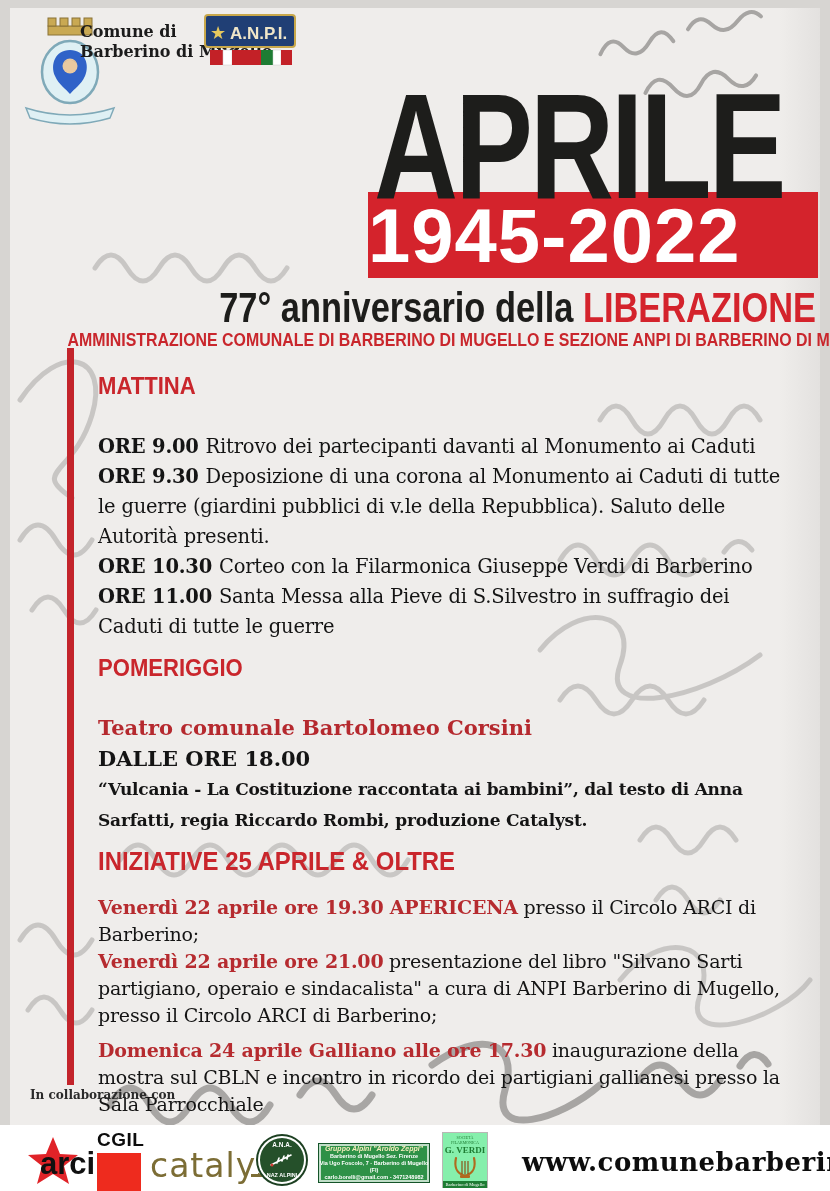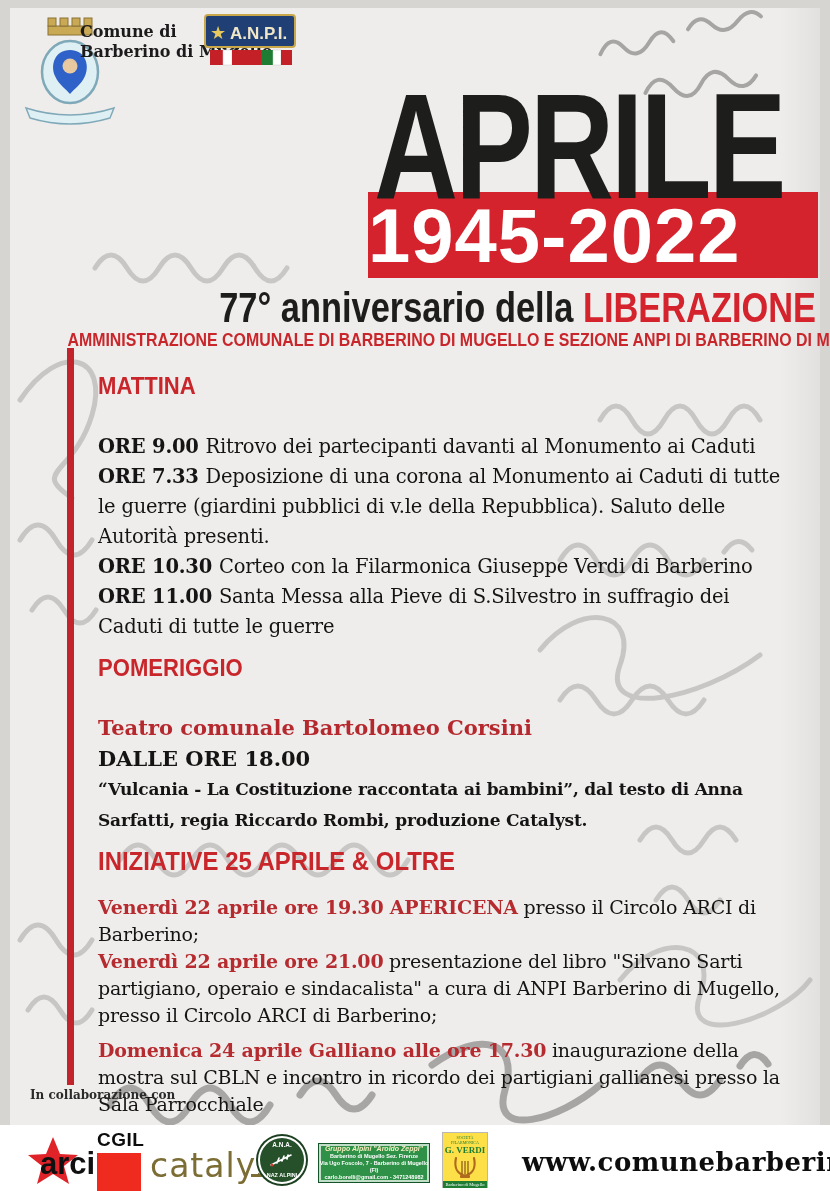--- a/index.html
+++ b/index.html
@@ -72,21 +72,21 @@
        padding:5px 0 6px 0;box-sizing:border-box;}
   .ana .a1{font-family:"Liberation Sans",sans-serif;font-size:6.5px;font-weight:700;color:#fff;}
   .ana .feather{width:26px;height:14px;}
   .ana .a2{font-family:"Liberation Sans",sans-serif;font-size:5.5px;font-weight:700;color:#fff;}
   .alpini-box{position:absolute;left:318px;top:1143px;z-index:6;width:112px;height:40px;
        background:#2e9147;border:1px solid #15552a;box-shadow:inset 0 0 0 2px rgba(255,255,255,.7);
        box-sizing:border-box;display:flex;flex-direction:column;align-items:center;justify-content:center;
        font-family:"Liberation Sans",sans-serif;text-align:center;}
   .alpini-box .b1{font-size:7px;font-weight:700;font-style:italic;color:#f5eebc;line-height:8px;}
   .alpini-box .b2{font-size:5.5px;font-weight:700;color:#ffffff;line-height:7px;}
-  .verdi{position:absolute;left:442px;top:1132px;z-index:6;width:46px;height:56px;background:#fde047;
+  .verdi{position:absolute;left:442px;top:1132px;z-index:6;width:46px;height:56px;background:#86efac;
        border:1px solid #b9b7b5;box-sizing:border-box;display:flex;flex-direction:column;
        align-items:center;justify-content:flex-start;font-family:"Liberation Serif",serif;text-align:center;}
   .verdi .v0{font-size:4px;color:#1e7c33;line-height:5px;margin-top:2px;}
   .verdi .v1{font-size:9px;font-weight:700;color:#1e7c33;line-height:10px;}
   .verdi .v2{flex:1;display:flex;align-items:center;}
   .verdi .v3{width:100%;background:#1e7c33;color:#ffffff;font-size:4.5px;line-height:7px;}
   .site{position:absolute;left:522px;top:1147px;z-index:6;font-family:"DejaVu Serif","Liberation Serif",serif;
        font-weight:700;font-size:26px;color:#0d0d0d;letter-spacing:.5px;}
 </style>
 </head>
@@ -170,21 +170,21 @@
   <div class="subtitle">
     <span>AMMINISTRAZIONE COMUNALE DI BARBERINO DI MUGELLO E SEZIONE ANPI DI BARBERINO DI MUGELLO</span>
   </div>
 
   <div class="leftrule"></div>
 
   <div class="content">
     <div class="red-h h1">MATTINA</div>
 
     <p class="ev"><b>ORE 9.00</b><span>Ritrovo dei partecipanti davanti al Monumento ai Caduti</span></p>
-    <p class="ev"><b>ORE 7.33</b><span>Deposizione di una corona al Monumento ai Caduti di tutte le guerre (giardini pubblici di v.le della Repubblica). Saluto delle Autorità presenti.</span></p>
+    <p class="ev"><b>ORE 9.30</b><span>Deposizione di una corona al Monumento ai Caduti di tutte le guerre (giardini pubblici di v.le della Repubblica). Saluto delle Autorità presenti.</span></p>
     <p class="ev"><b>ORE 10.30</b><span>Corteo con la Filarmonica Giuseppe Verdi di Barberino</span></p>
     <p class="ev"><b>ORE 11.00</b><span>Santa Messa alla Pieve di S.Silvestro in suffragio dei Caduti di tutte le guerre</span></p>
 
     <div class="red-h h2">POMERIGGIO</div>
     <p class="venue">Teatro comunale Bartolomeo Corsini</p>
     <p class="dalle">DALLE ORE 18.00</p>
     <p class="desc">“Vulcania - La Costituzione raccontata ai bambini”, dal testo di Anna Sarfatti, regia Riccardo Rombi, produzione Catalyst.</p>
 
     <div class="init">
       <div class="red-h h3">INIZIATIVE 25 APRILE &amp; OLTRE</div>

